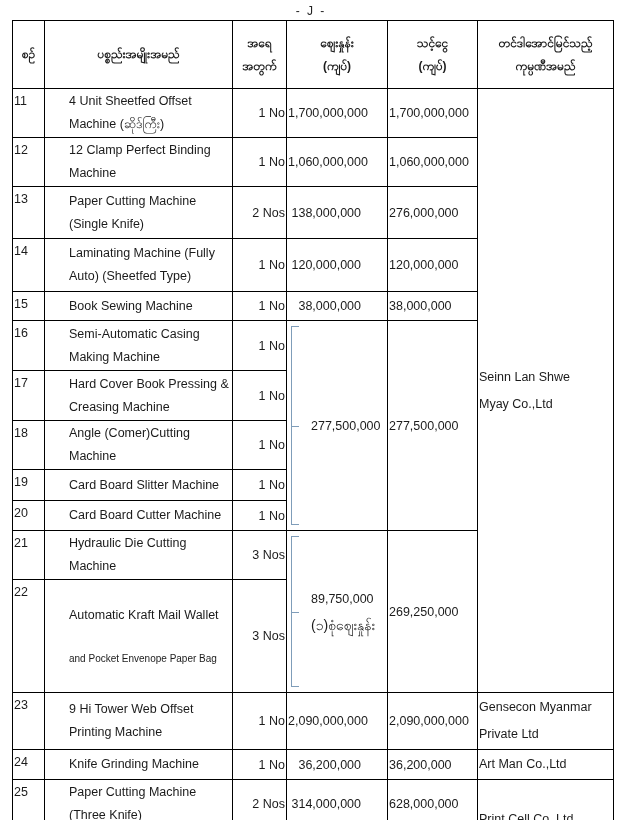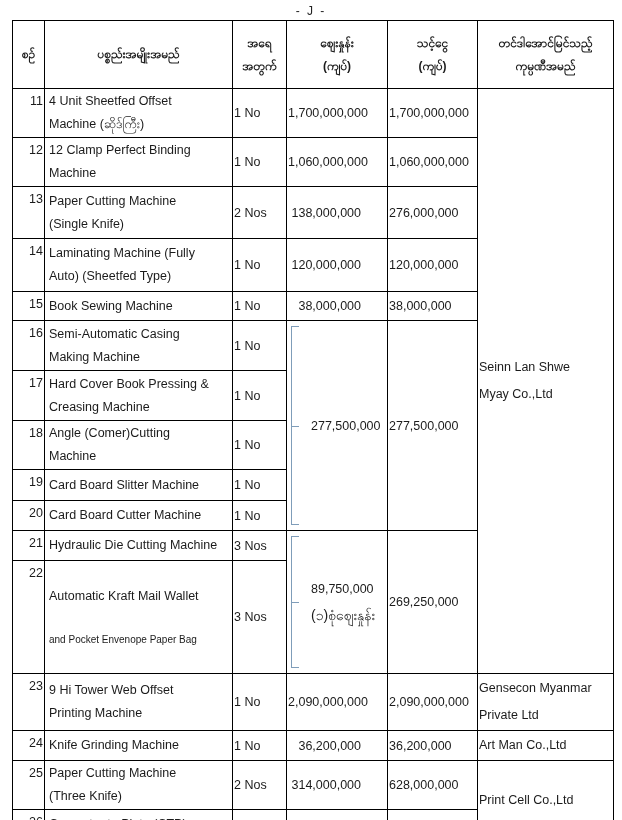--- a/index.html
+++ b/index.html
@@ -22,26 +22,26 @@
   }
   .tender th {
     font-weight:700; font-size:12px; line-height:23px;
     text-align:center; vertical-align:middle; white-space:pre-line;
     padding:2px;
   }
   tr.hdr { height:68px;margin-left:20px; }
   tr.h28{height:28px} tr.h29{height:29px} tr.h30{height:30px} tr.h31{height:31px}
   tr.h45{height:45px} tr.h47{height:47px} tr.h49{height:49px} tr.h50{height:50px}
   tr.h52{height:52px} tr.h53{height:53px}
-  td.no   { text-align:right; vertical-align:top; padding-top:5px;margin-top:21px; }
-  td.item { text-align:left; vertical-align:middle; padding-left:4px;
+  td.no   { text-align:left; vertical-align:top; padding-top:5px;margin-top:21px; }
+  td.item { text-align:left; vertical-align:middle; padding-left:24px;
             white-space:pre-line; line-height:23px; }
   td.item .l2small { display:block; font-size:10px; line-height:19px; }
   td.item .l1 { display:block; line-height:22px; }
-  td.qty  { text-align:left; vertical-align:middle; }
+  td.qty  { text-align:right; vertical-align:middle; }
   td.price, td.amount { text-align:right; vertical-align:middle; padding-right:26px; }
   td.company { text-align:left; vertical-align:middle;
                white-space:pre-line; line-height:27px;margin-top:19px; }
   td.merged-price { position:relative; text-align:left; vertical-align:middle;
                     padding-left:24px; padding-right:2px; }
   td.merged-price .pline { line-height:26px; }
   td.merged-price .mm { font-size:14px; }
   
   .brk { position:absolute; left:4px; top:5px; bottom:5px; width:8px; }
   .brk::before {

